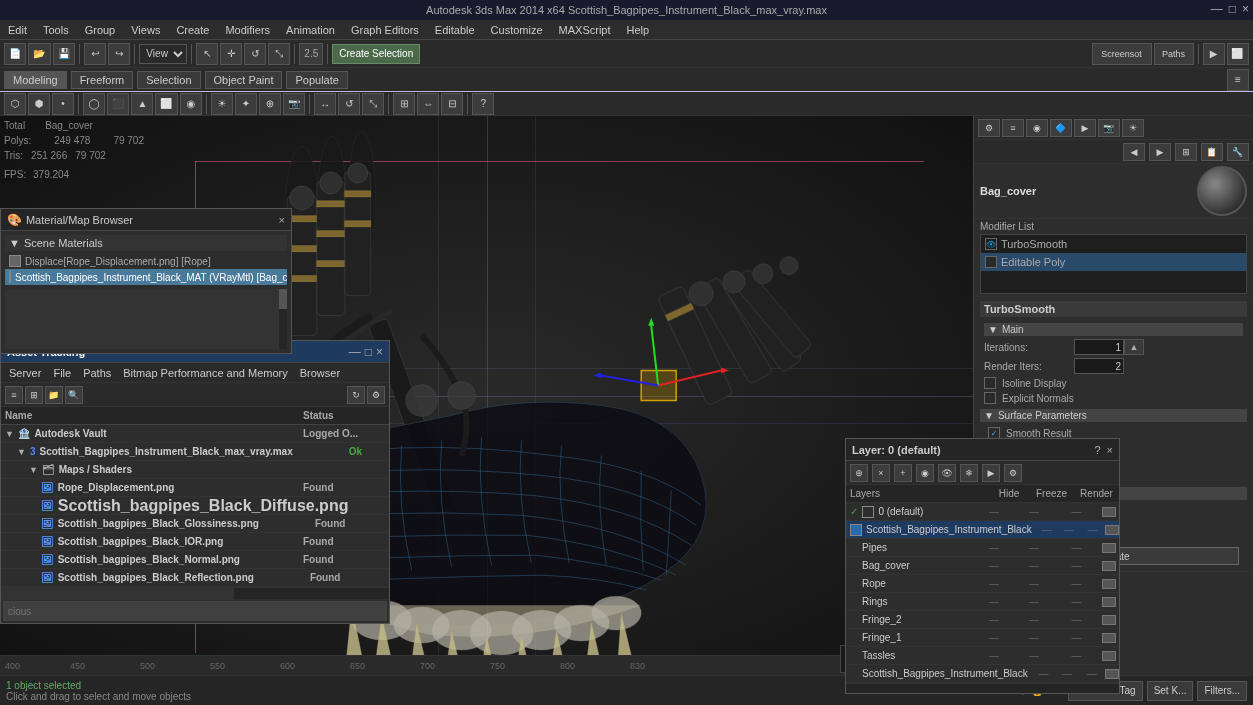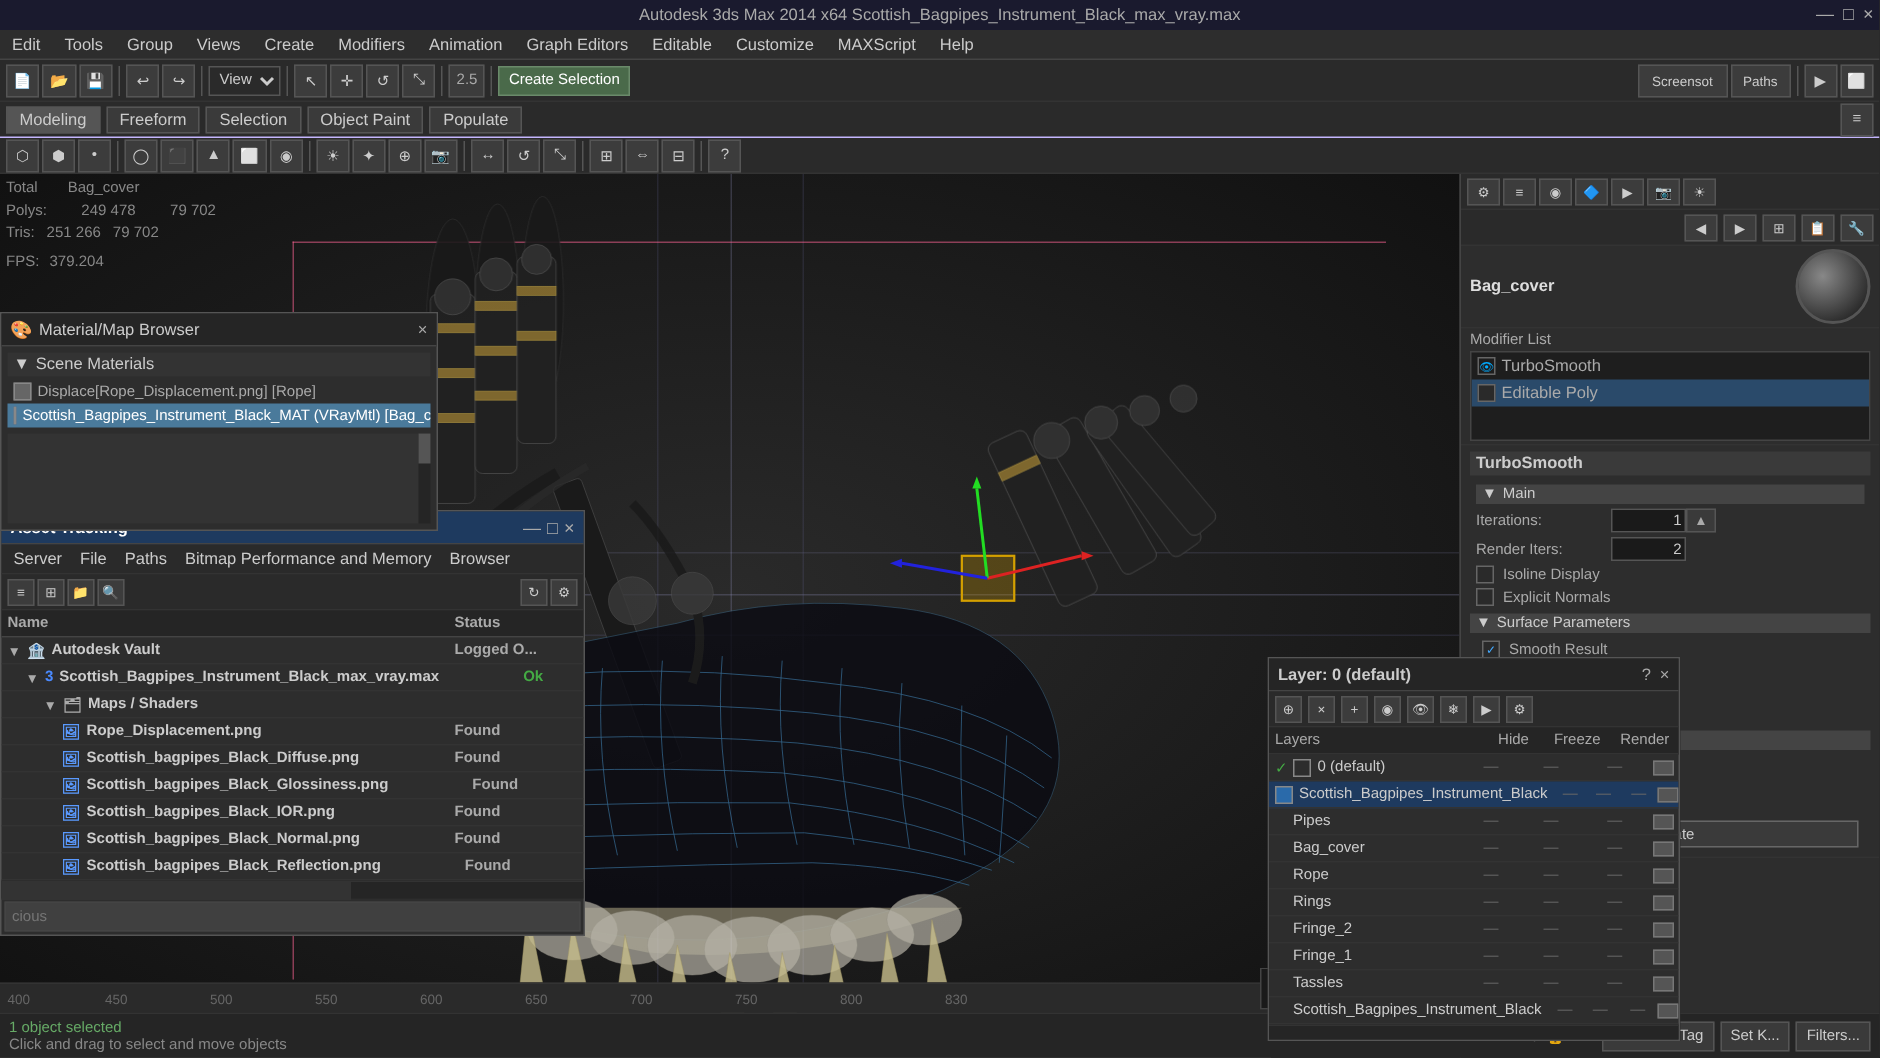--- a/index.html
+++ b/index.html
@@ -615,21 +615,21 @@
       <div class="asset-col-name" style="padding-left:40px;">
         <span style="color:#5a9aff;">🖼</span>
         <span style="font-size:10px;color:#ccc;">Rope_Displacement.png</span>
       </div>
       <span class="asset-col-status asset-status found">Found</span>
     </div>
 
     <div class="asset-row">
       <div class="asset-col-name" style="padding-left:40px;">
         <span style="color:#5a9aff;">🖼</span>
-        <span style="font-size:10px;color:#ccc;text-align:center;">Scottish_bagpipes_Black_Diffuse.png</span>
+        <span style="font-size:16px;color:#ccc;text-align:center;">Scottish_bagpipes_Black_Diffuse.png</span>
       </div>
       <span class="asset-col-status asset-status found">Found</span>
     </div>
 
     <div class="asset-row">
       <div class="asset-col-name" style="padding-left:40px;">
         <span style="color:#5a9aff;">🖼</span>
         <span style="font-size:10px;color:#ccc;">Scottish_bagpipes_Black_Glossiness.png</span>
       </div>
       <span class="asset-col-status asset-status found">Found</span>

